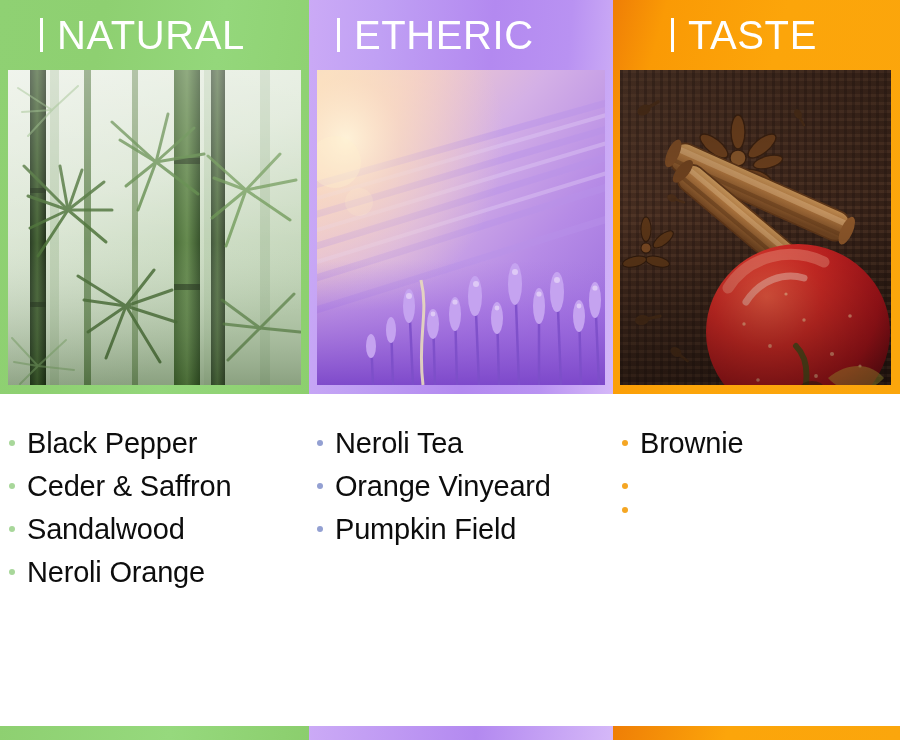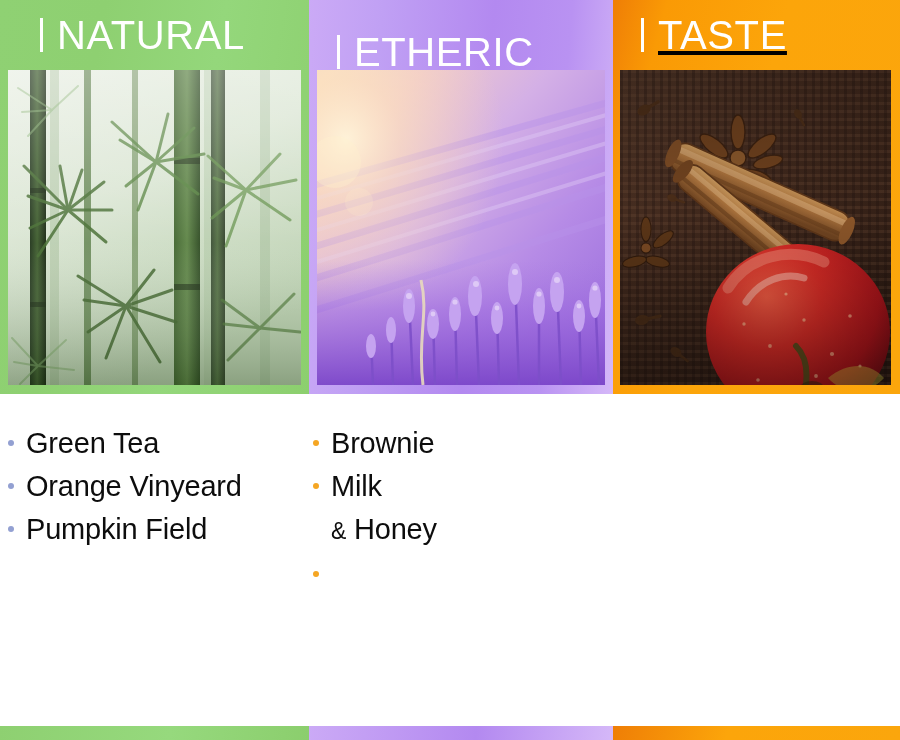--- a/index.html
+++ b/index.html
@@ -72,22 +72,22 @@
   }
   .band-title {
     color: #ffffff;
     font-size: 40px;
     font-weight: 400;
     letter-spacing: 0.6px;
     line-height: 1;
     white-space: nowrap;
   }
   .band.natural .band-head { padding-left: 40px; }
-  .band.etheric .band-head { padding-left: 28px; margin-top: 17px; }
-  .band.taste   .band-head { padding-left: 28px; text-decoration: underline; }
+  .band.etheric .band-head { padding-left: 28px; }
+  .band.taste   .band-head { padding-left: 58px; }
 
   
   .photo {
     position: absolute;
     left: 8px;
     top: 70px;
     right: 8px;
     height: 315px;
     overflow: hidden;
   }
@@ -503,44 +503,61 @@
           </g>
 
           <rect width="271" height="315" fill="url(#vign)"></rect>
         </svg>
       </div>
     </div>
   </div>
 
   <div class="lists">
 
+    <div class="list-col c1">
+      <div class="li">
+        <span class="bullet"></span>
+        <span class="li-text">Black Pepper</span>
+      </div>
+      <div class="li">
+        <span class="bullet"></span>
+        <span class="li-text">Ceder &amp; Saffron</span>
+      </div>
+      <div class="li">
+        <span class="bullet"></span>
+        <span class="li-text">Sandalwood</span>
+      </div>
+      <div class="li">
+        <span class="bullet"></span>
+        <span class="li-text">Neroli Orange</span>
+      </div>
+    </div>
 
     <div class="list-col c2">
       <div class="li">
         <span class="bullet"></span>
-        <span class="li-text">Green Tea</span>
+        <span class="li-text">Neroli Tea</span>
       </div>
       <div class="li">
         <span class="bullet"></span>
         <span class="li-text">Orange Vinyeard</span>
       </div>
       <div class="li">
         <span class="bullet"></span>
         <span class="li-text">Pumpkin Field</span>
       </div>
     </div>
 
     <div class="list-col c3">
       <div class="li">
         <span class="bullet"></span>
         <span class="li-text">Brownie</span>
       </div>
       <div class="li">
         <span class="bullet"></span>
-        <span class="li-text">Milk<br><span class="amp">&amp;</span> Honey</span>
       </div>
       <div class="li">
         <span class="bullet"></span>
       </div>
     </div>
   </div>
 
   <div class="footer-bands">
     <div class="f-band natural"></div>
     <div class="f-band etheric"></div>

